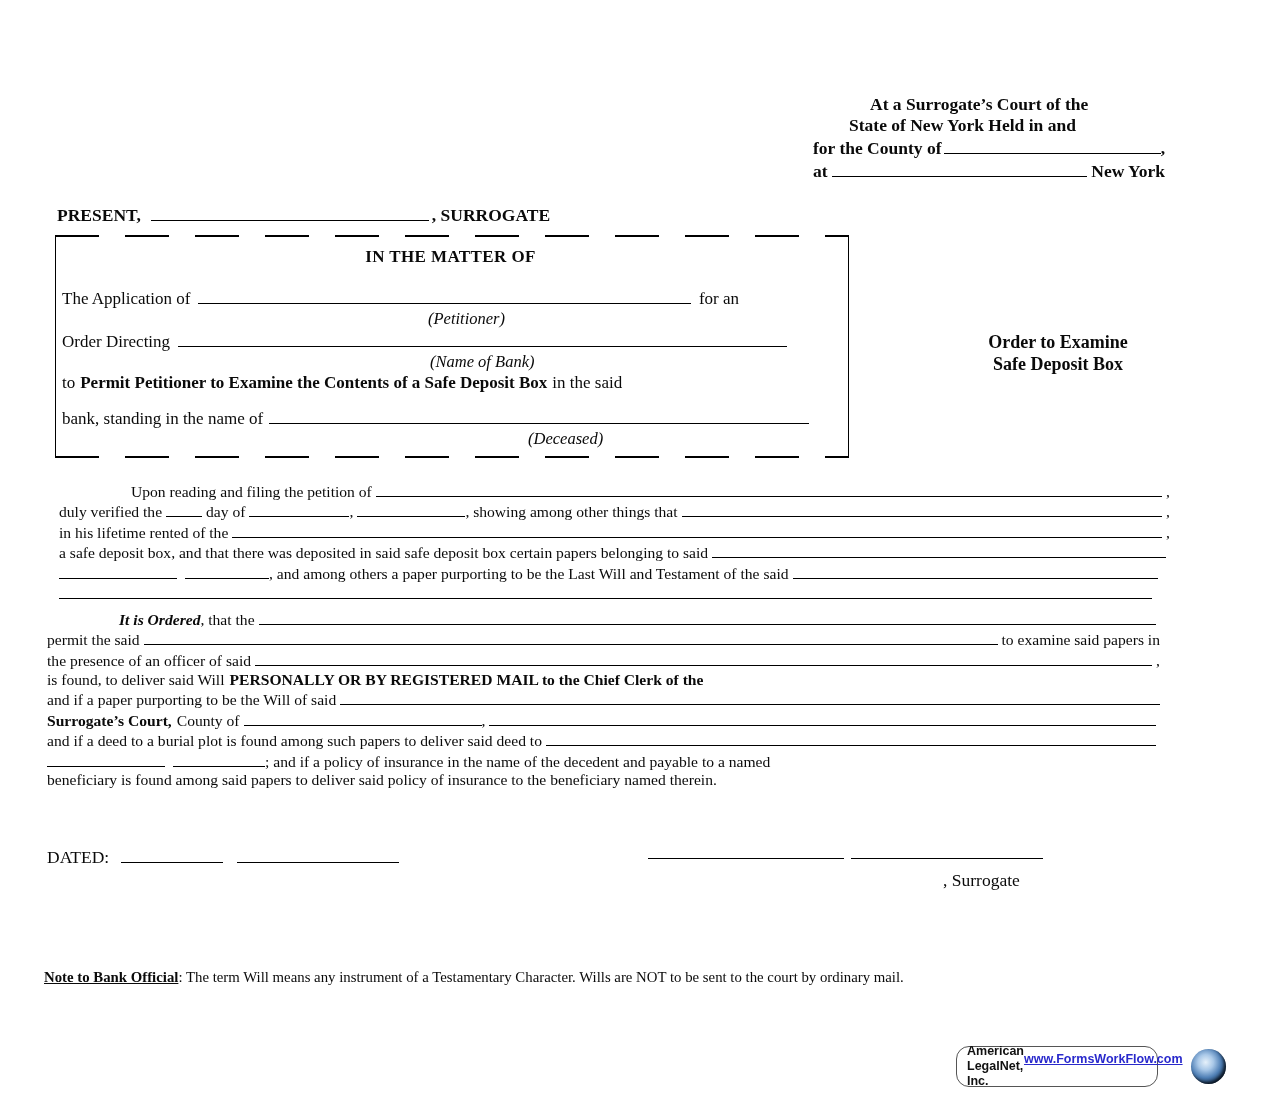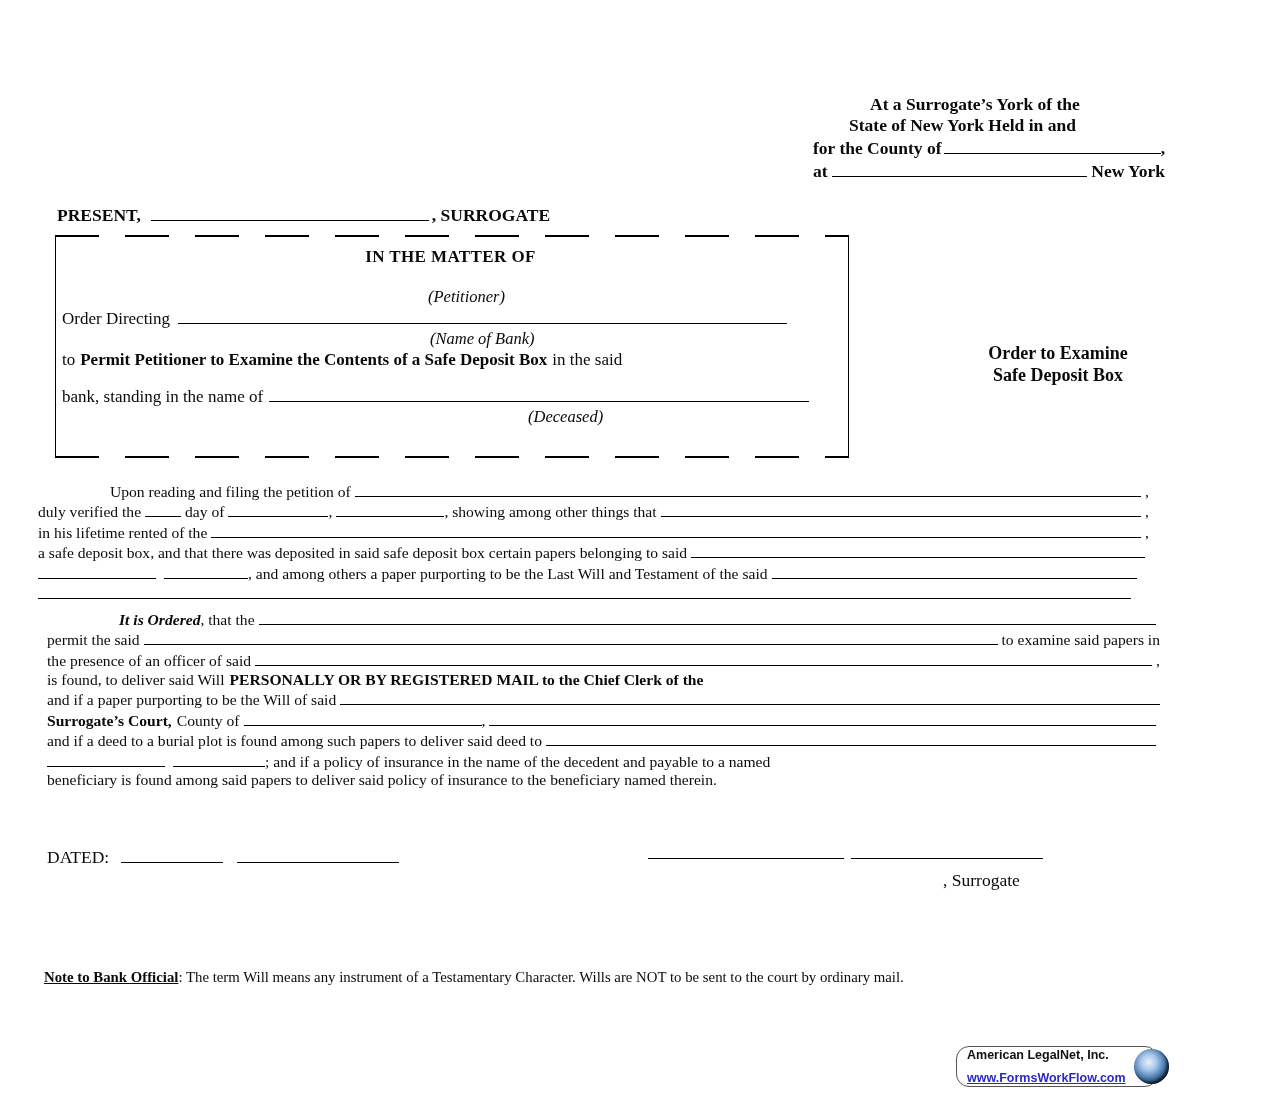--- a/index.html
+++ b/index.html
@@ -26,57 +26,57 @@
   }
   .mbox::before, .mbox::after {
     content:""; position:absolute; left:-1px; right:-1px; height:2px;
     background:repeating-linear-gradient(90deg, #000 0 44px, transparent 44px 70px);
   }
   .mbox::before { top:-1px; }
   .mbox::after { bottom:0; }
   .mtitle { text-align:center; font-weight:bold; margin-bottom:20px; letter-spacing:.4px; }
   .ilabel { font-size:16.5px; font-style:italic; line-height:20px; }
   
-  .ftitle { left:958px; top:342px; width:200px; text-align:center; font-size:18px; font-weight:bold; line-height:22px; }
+  .ftitle { left:958px; top:331px; width:200px; text-align:center; font-size:18px; font-weight:bold; line-height:22px; }
   
   .para { font-size:15.6px; line-height:18.6px; }
-  .recitals { left:38px; top:481px; width:1111px; }
+  .recitals { left:59px; top:481px; width:1111px; }
   .orderp { left:47px; top:609px; width:1113px; }
   .indent { width:72px; flex:none; }
   
   .dated { left:47px; top:845px; width:450px; font-size:17.5px; }
   .sig { left:648px; top:843px; width:400px; }
   .surrogate { left:943px; top:870px; font-size:17.5px; }
   
   .note { left:44px; top:921px; width:1145px; font-size:14.8px;margin-top:48px; }
   .note-label { font-weight:bold; text-decoration:underline; }
   
   .logo-box {
     left:956px; top:1046px; width:202px; height:41px;
     border:1.3px solid #555; border-radius:13px;
     display:flex; align-items:center; padding:2px 4px 2px 10px;
     font-family:"Liberation Sans", sans-serif;
   }
-  .logo-text { display:flex; flex-direction:column; justify-content:space-between; line-height:15px; }
+  .logo-text { display:flex; flex-direction:row; justify-content:space-between; line-height:15px; }
   .logo-company { font-size:12.5px; font-weight:bold; color:#111; }
   .logo-site { font-size:12.5px; font-weight:bold; text-decoration:underline;margin-top:8px; }
   .globe {
     width:35px; height:35px; border-radius:50%; margin-left:8px; flex:none;
     background:
       radial-gradient(circle at 42% 38%, #e6f1fa 0%, #a9c8e8 26%, #4f7fb5 52%, #16304f 76%, #05080f 100%);
     box-shadow: inset -2px -2px 3px rgba(0,0,0,.6);
   }
 </style>
 </head>
 <body>
 
 <div class="page">
 
   <div class="abs court">
-    <div style="padding-left:57px">At a Surrogate’s York of the</div>
+    <div style="padding-left:57px">At a Surrogate’s Court of the</div>
     <div style="padding-left:36px">State of New York Held in and</div>
     <div class="fline">
       <span>for the County of</span>
       <span class="bl grow" style="margin:0 0 0 2px"></span>
       <span>,</span>
     </div>
     <div class="fline">
       <span>at</span>
       <span class="bl grow"></span>
       <span>New York</span>
@@ -84,20 +84,25 @@
   </div>
 
   <div class="abs present fline">
     <span>PRESENT,</span>
     <span class="bl" style="width:278px; margin:0 3px 0 10px"></span>
     <span>, SURROGATE</span>
   </div>
 
   <div class="abs mbox">
     <div class="mtitle">IN THE MATTER OF</div>
+    <div class="fline">
+      <span>The Application of</span>
+      <span class="bl grow" style="margin:0 8px"></span>
+      <span style="margin-right:100px">for an</span>
+    </div>
     <div class="ilabel" style="padding-left:366px">(Petitioner)</div>
     <div class="fline">
       <span>Order Directing</span>
       <span class="bl grow" style="margin:0 52px 0 8px"></span>
     </div>
     <div class="ilabel" style="padding-left:368px">(Name of Bank)</div>
     <div class="fline">
       <span>to</span>
       <span class="b" style="margin:0 5px">Permit Petitioner to Examine the Contents of a Safe Deposit Box</span>
       <span>in the said</span>

